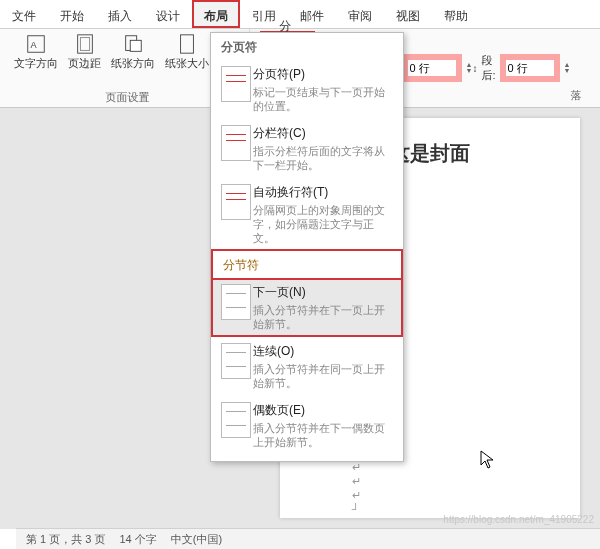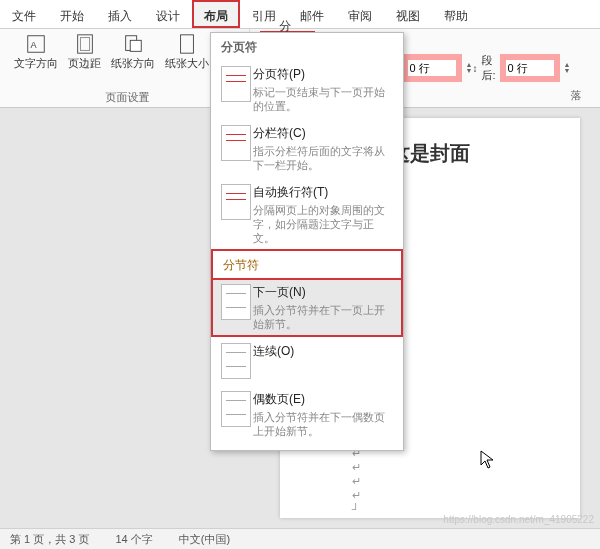--- a/index.html
+++ b/index.html
@@ -30,21 +30,21 @@
   .dd-item.highlight{background:#e8e8e8;outline:2px solid #d13438;outline-offset:-2px;}
   .dd-ico{width:28px;height:34px;flex:0 0 28px;border:1px solid #bbb;position:relative;background:#fff;}
   .dd-ico::before,.dd-ico::after{content:"";position:absolute;left:4px;right:4px;border-top:1px solid #d13438;}
   .dd-ico::before{top:8px;} .dd-ico::after{top:14px;}
   .dd-ico.double::after{top:22px;border-top:1px solid #aaa;}
   .dd-ico.double::before{border-top:1px solid #aaa;}
   .dd-text{flex:1;}
   .dd-title{font-size:12px;color:#222;margin-bottom:2px;}
   .dd-desc{font-size:11px;color:#888;line-height:14px;}
   .sect-hdr{padding:6px 10px 4px;font-weight:400;color:#a16207;font-size:12px;border:2px solid #d13438;border-bottom:none;margin:-2px 0 0 0;}
-  .status{position:absolute;left:0;right:0;bottom:0;height:20px;background:#f3f3f3;border-top:1px solid #d0d0d0;display:flex;align-items:center;gap:26px;padding:0 10px;font-size:11px;color:#555;}
+  .status{position:absolute;left:16px;right:0;bottom:0;height:20px;background:#f3f3f3;border-top:1px solid #d0d0d0;display:flex;align-items:center;gap:14px;padding:0 10px;font-size:11px;color:#555;}
   svg{display:block;}
   .cursor{position:absolute;left:480px;top:450px;}
   .watermark{position:absolute;right:6px;bottom:24px;font-size:10px;color:#c8c8c8;}
 </style>
 </head>
 <body>
 
 <div class="tab-row">
   <div class="tab">文件</div>
   <div class="tab">开始</div>
@@ -178,20 +178,21 @@
     <div class="dd-ico double"></div>
     <div class="dd-text">
       <div class="dd-title">下一页(N)</div>
       <div class="dd-desc">插入分节符并在下一页上开始新节。</div>
     </div>
   </div>
   <div class="dd-item">
     <div class="dd-ico double"></div>
     <div class="dd-text">
       <div class="dd-title">连续(O)</div>
+      <div class="dd-desc">插入分节符并在同一页上开始新节。</div>
     </div>
   </div>
   <div class="dd-item">
     <div class="dd-ico double"></div>
     <div class="dd-text">
       <div class="dd-title">偶数页(E)</div>
       <div class="dd-desc">插入分节符并在下一偶数页上开始新节。</div>
     </div>
   </div>
 </div>

